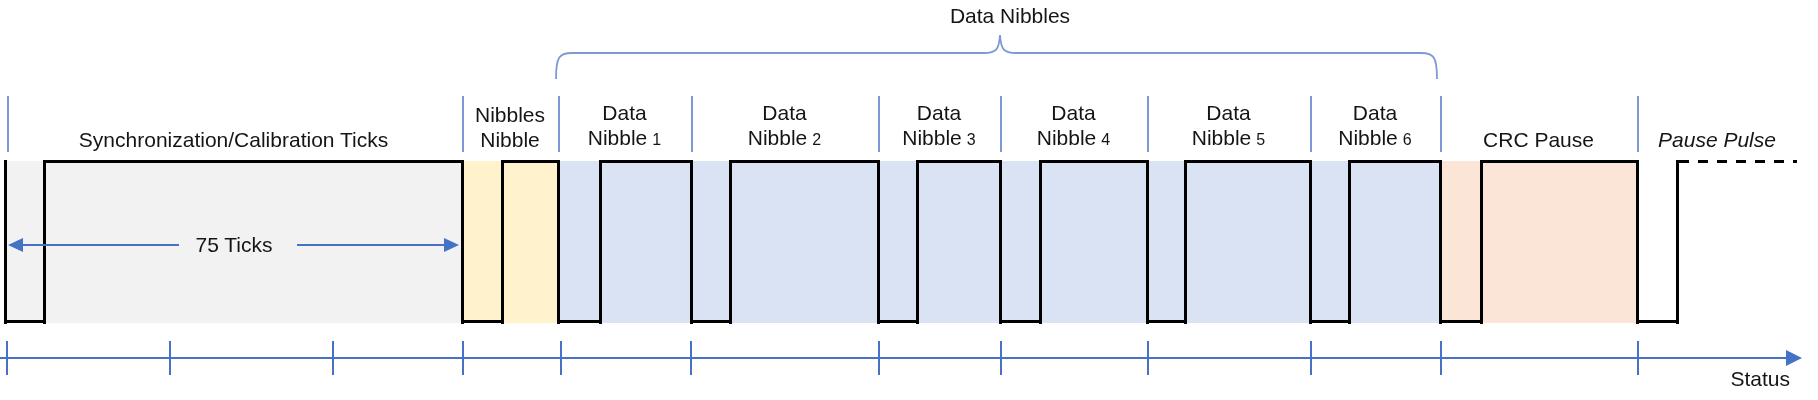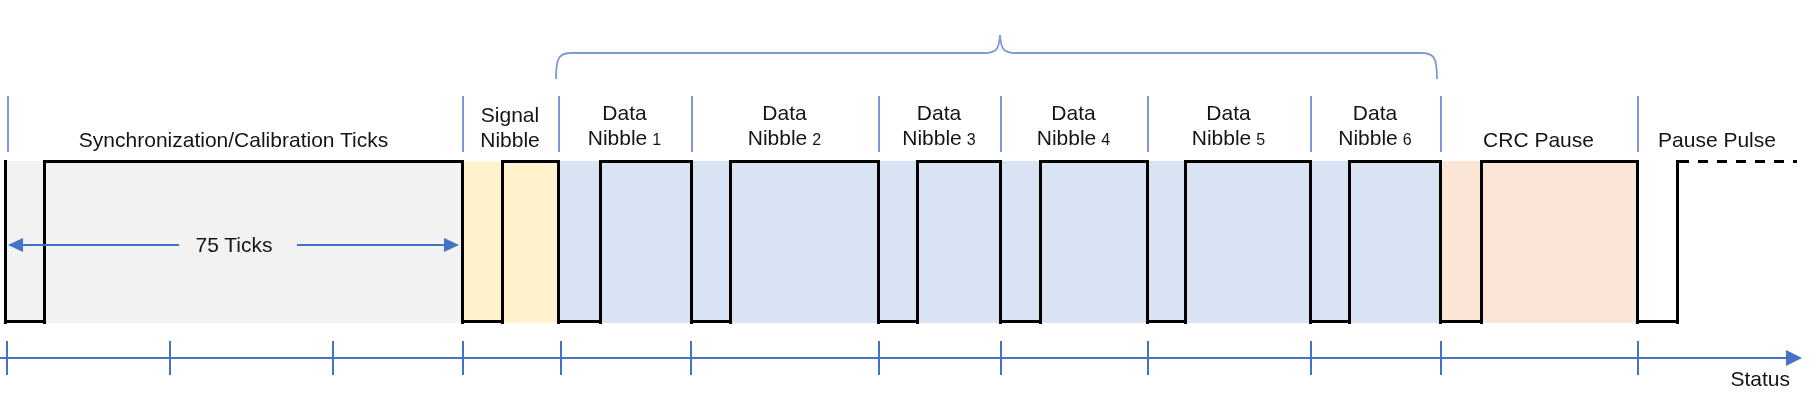--- a/index.html
+++ b/index.html
@@ -69,38 +69,39 @@
   .axis-label {
     position: absolute; top: 367px; left: 1690px; width: 100px;
     text-align: right; font-size: 21px; color: #151515; white-space: nowrap;
   }
 </style>
 </head>
 <body>
 
 <div class="diagram">
 
+  <div class="top-title">Data Nibbles</div>
   <svg class="brace-svg" width="1818" height="400">
     <path id="brace-path" fill="none" stroke="#7C9AD1" stroke-width="1.8" d="M 556 79 C 556 57, 559 53, 572 53 L 984 53 C 996 53, 999 50, 1000 35 C 1001 50, 1004 53, 1016 53 L 1421 53 C 1434 53, 1437 57, 1437 79"></path>
   </svg>
 
   <div id="gen-root">
       <div class="fill" style="left: 5px; width: 457px; background: rgb(242, 242, 242);"></div>
       <div class="divider" style="left: 7px; background: rgb(124, 154, 209);"></div>
       <div class="label-cell" style="left: 5px; width: 457px;">
         <div><span>Synchronization/Calibration Ticks</span></div>
       </div>
       <div class="edge" style="left: 4px;"></div>
       <div class="baseline" style="left: 4px; width: 42px;"></div>
       <div class="edge" style="left: 43px;"></div>
       <div class="topline" style="left: 43px; width: 420px;"></div>
       <div class="fill" style="left: 462px; width: 96px; background: rgb(255, 242, 204);"></div>
       <div class="divider" style="left: 462px; background: rgb(124, 154, 209);"></div>
       <div class="label-cell" style="left: 462px; width: 96px;">
-        <div><span>Signal</span></div>
+        <div><span>Nibbles</span></div>
         <div><span>Nibble</span></div>
       </div>
       <div class="edge" style="left: 461px;"></div>
       <div class="baseline" style="left: 461px; width: 43px;"></div>
       <div class="edge" style="left: 501px;"></div>
       <div class="topline" style="left: 501px; width: 58px;"></div>
       <div class="fill" style="left: 558px; width: 133px; background: rgb(218, 227, 243);"></div>
       <div class="divider" style="left: 558px; background: rgb(124, 154, 209);"></div>
       <div class="label-cell" style="left: 558px; width: 133px;">
         <div><span>Data</span></div>
@@ -163,21 +164,21 @@
       <div class="fill" style="left: 1440px; width: 197px; background: rgb(251, 229, 214);"></div>
       <div class="divider" style="left: 1440px; background: rgb(124, 154, 209);"></div>
       <div class="label-cell" style="left: 1440px; width: 197px;">
         <div><span>CRC Pause</span></div>
       </div>
       <div class="edge" style="left: 1439px;"></div>
       <div class="baseline" style="left: 1439px; width: 44px;"></div>
       <div class="edge" style="left: 1480px;"></div>
       <div class="topline" style="left: 1480px; width: 158px;"></div>
       <div class="divider" style="left: 1637px; background: rgb(124, 154, 209);"></div>
-      <div class="label-cell" style="left: 1637px; width: 160px;">
+      <div class="label-cell" style="left: 1637px; width: 160px; font-style: italic;">
         <div><span>Pause Pulse</span></div>
       </div>
       <div class="edge" style="left: 1636px;"></div>
       <div class="baseline" style="left: 1636px; width: 43px;"></div>
       <div class="edge" style="left: 1676px;"></div>
       <div class="dashline" style="left: 1679px; width: 118px;"></div>
     </div>
 
   <div>
     <div class="ah-left" id="ah-left" style="left: 8px; border-right: 15px solid rgb(68, 114, 196);"></div>

